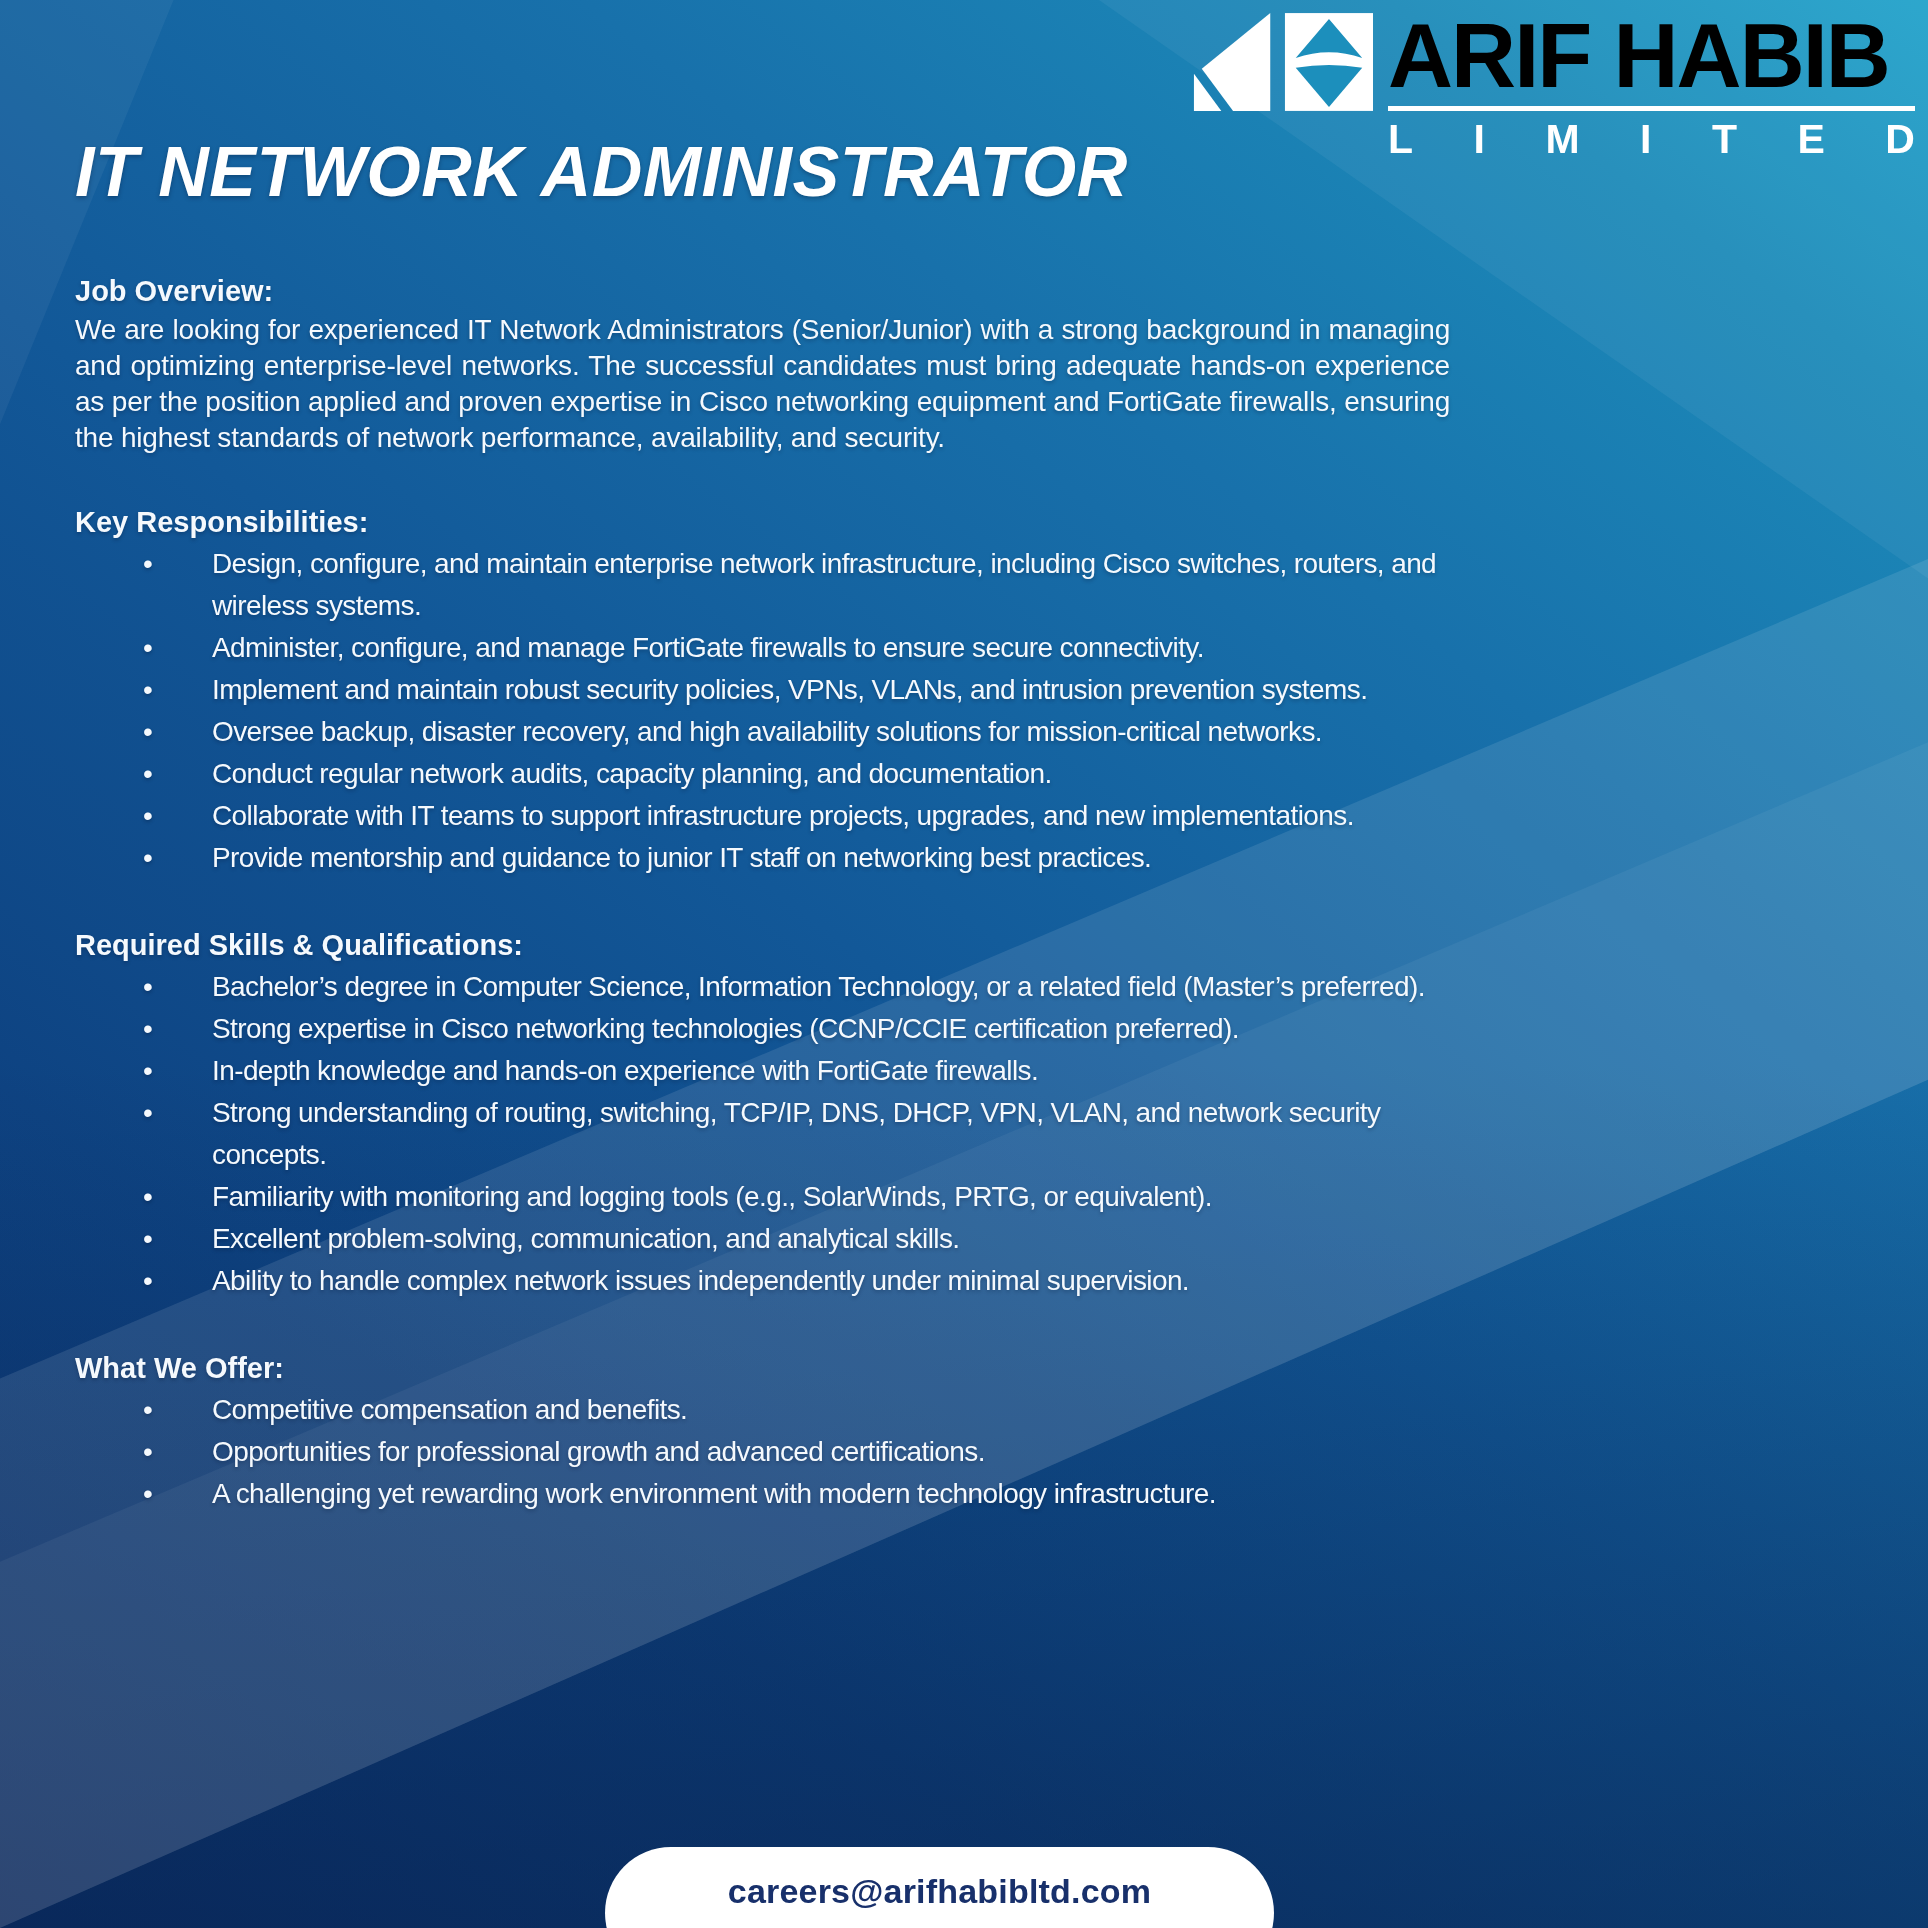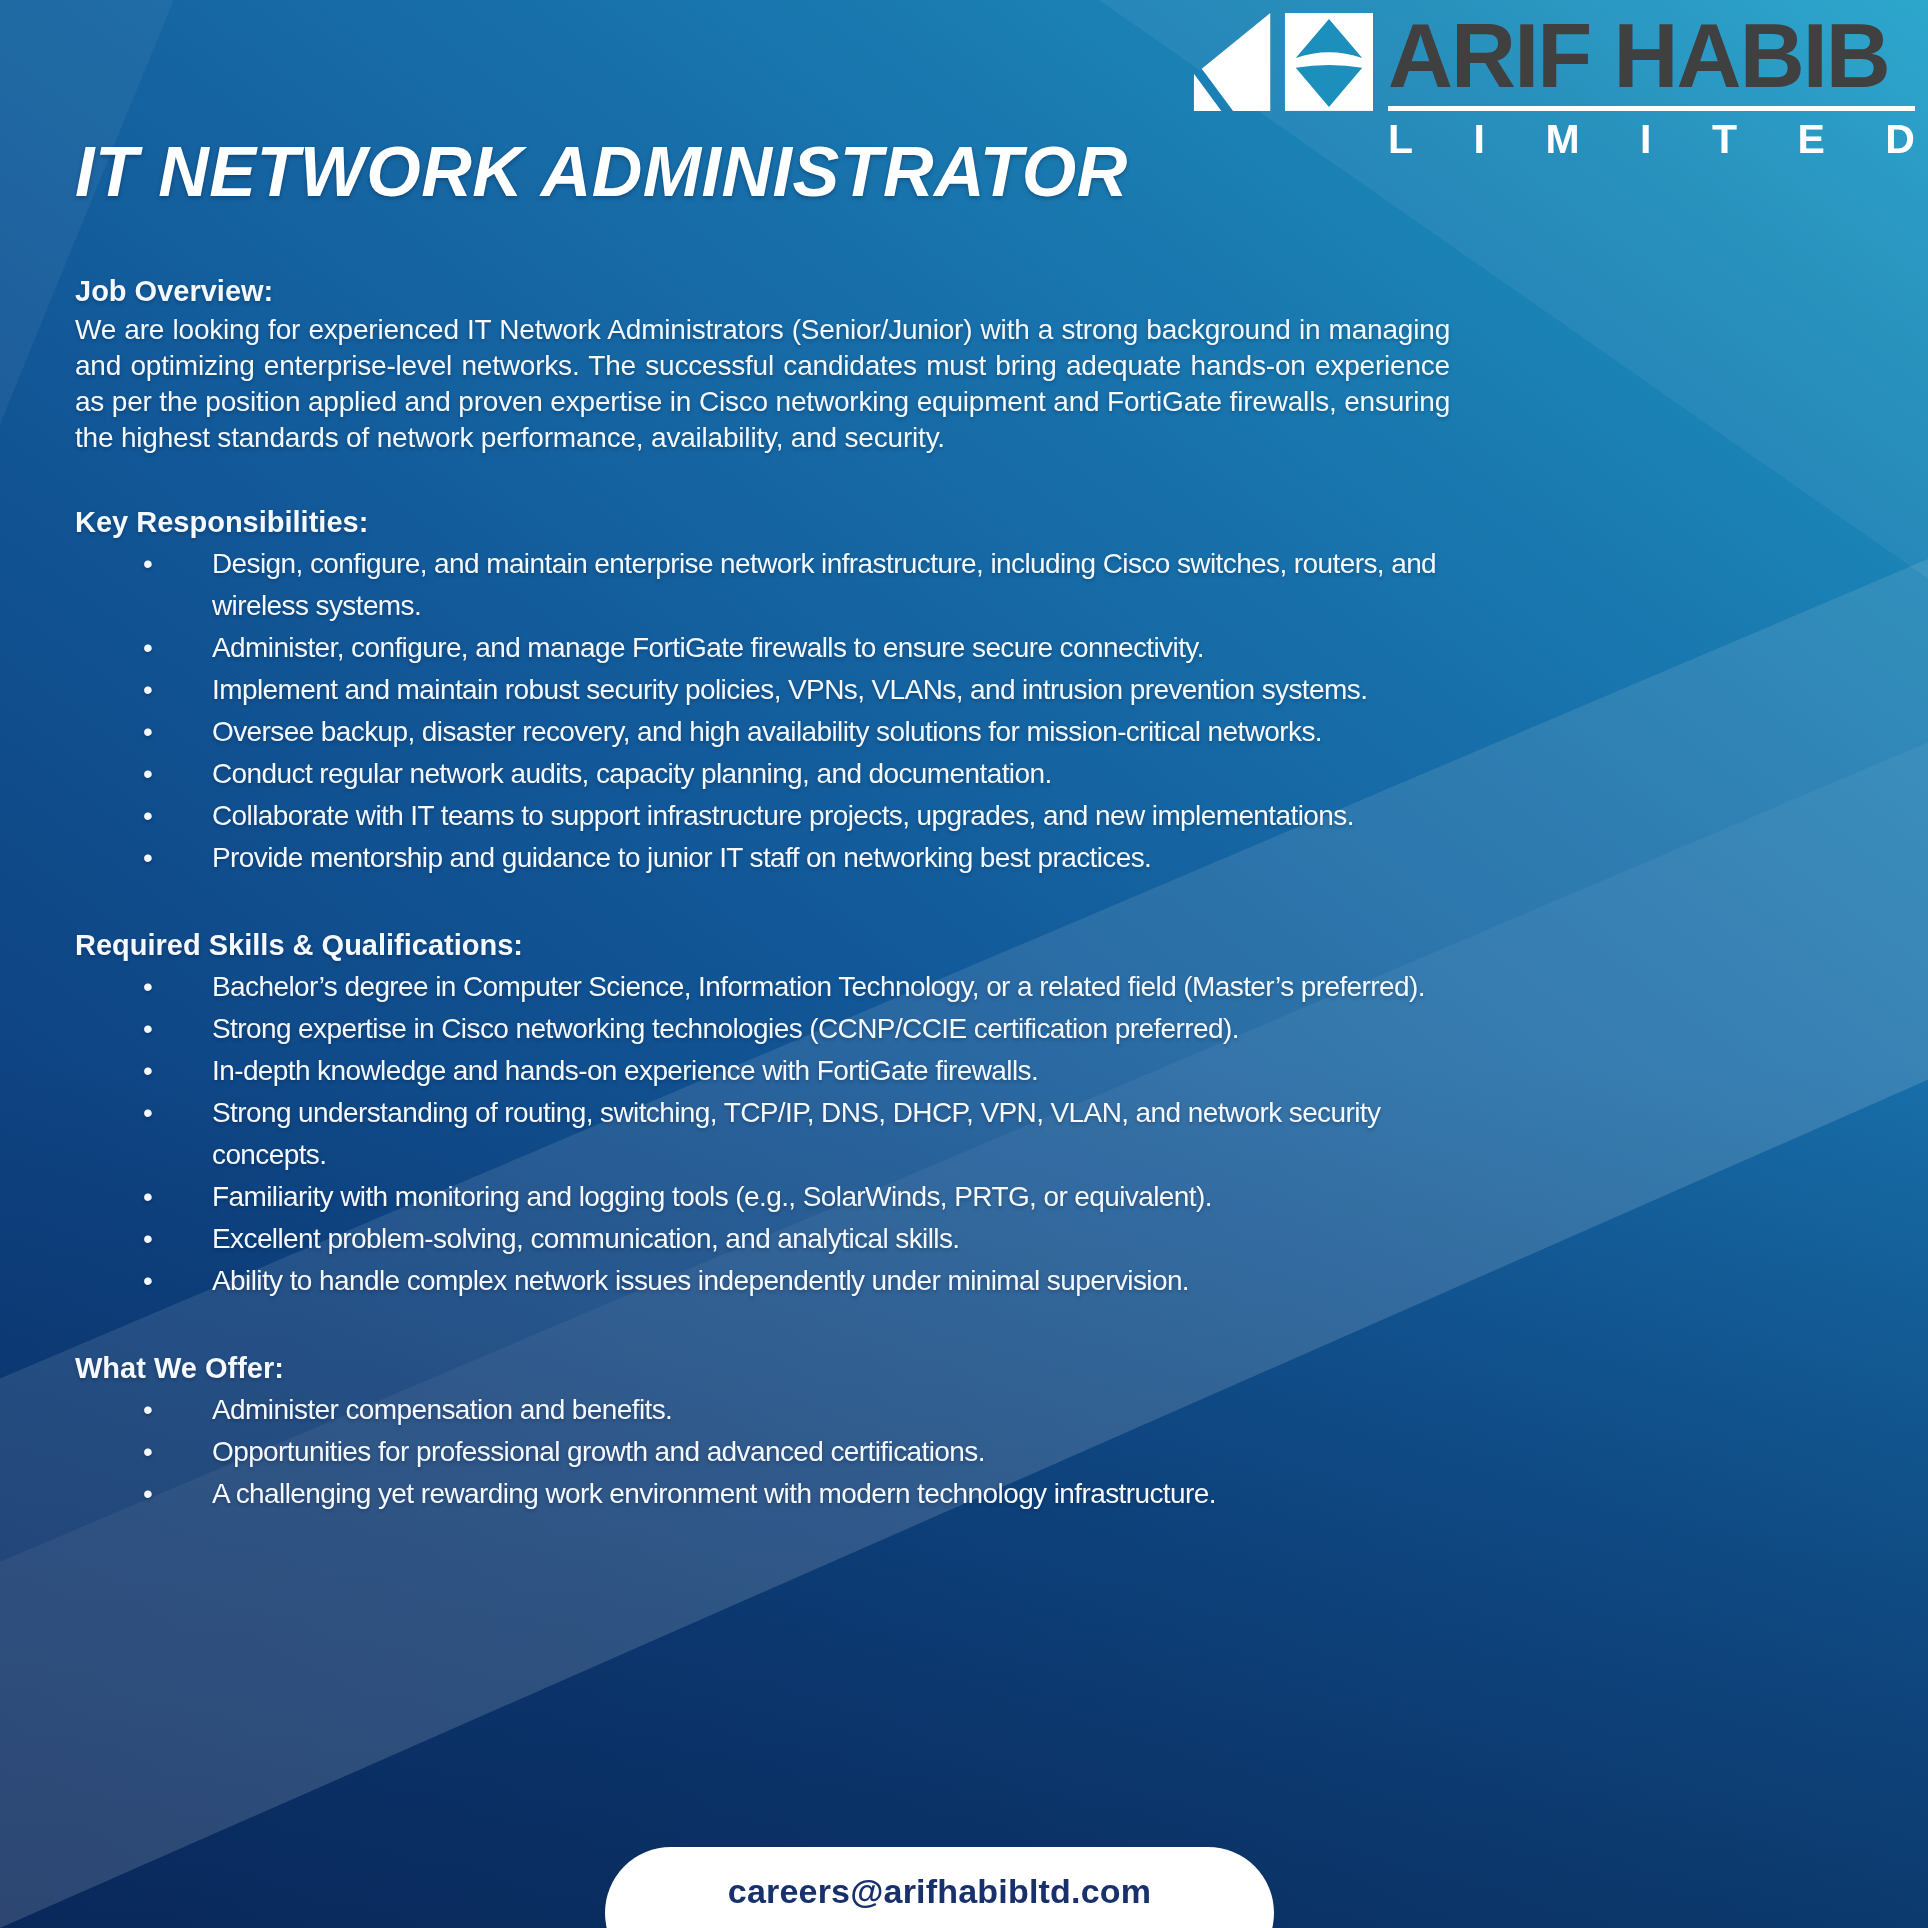--- a/index.html
+++ b/index.html
@@ -18,21 +18,21 @@
   .sheen-top-right{background:rgba(255,255,255,0.055);clip-path:polygon(57% 0,100% 0,100% 30%);}
   .sheen-top-left{background:rgba(255,255,255,0.05);clip-path:polygon(0 0,9% 0,0 22%);}
   .sheen-band{background:rgba(255,255,255,0.10);clip-path:polygon(100% 29%,100% 56%,0 100%,0 71.5%);}
   .sheen-band2{background:rgba(255,255,255,0.05);clip-path:polygon(100% 38.5%,100% 56%,0 100%,0 81%);}
   
   .logo{position:absolute;top:13px;right:13px;display:flex;gap:15px;align-items:flex-start;}
   .logo-mark{display:block;}
   .brand{width:527px;display:flex;flex-direction:column;}
   .brand-name{
     font-weight:800;font-size:90px;line-height:0.96;letter-spacing:-1.9px;
-    color:#404040;white-space:nowrap;
+    color:#000000;white-space:nowrap;
   }
   .brand-rule{height:4.7px;background:#fff;margin-top:6.6px;width:100%;}
   .brand-limited{
     display:flex;justify-content:space-between;margin-top:8.5px;
     font-weight:700;font-size:41px;line-height:1;color:#fff;
   }
   
   .content{position:absolute;left:75px;top:132px;width:1375px;}
   .page-title{
     margin:0 0 58px 0;font-weight:800;font-size:70px;line-height:80px;
@@ -132,21 +132,21 @@
         <li class="bullet-item">Strong understanding of routing, switching, TCP/IP, DNS, DHCP, VPN, VLAN, and network security concepts.</li>
         <li class="bullet-item">Familiarity with monitoring and logging tools (e.g., SolarWinds, PRTG, or equivalent).</li>
         <li class="bullet-item">Excellent problem-solving, communication, and analytical skills.</li>
         <li class="bullet-item">Ability to handle complex network issues independently under minimal supervision.</li>
       </ul>
   </div>
 
   <div class="section">
     <p class="sec-heading">What We Offer:</p>
     <ul class="bullets">
-        <li class="bullet-item">Administer compensation and benefits.</li>
+        <li class="bullet-item">Competitive compensation and benefits.</li>
         <li class="bullet-item">Opportunities for professional growth and advanced certifications.</li>
         <li class="bullet-item">A challenging yet rewarding work environment with modern technology infrastructure.</li>
       </ul>
   </div>
 </div>
 
 <div class="email-pill">
   <span class="email-text">careers@arifhabibltd.com</span>
 </div>
 

